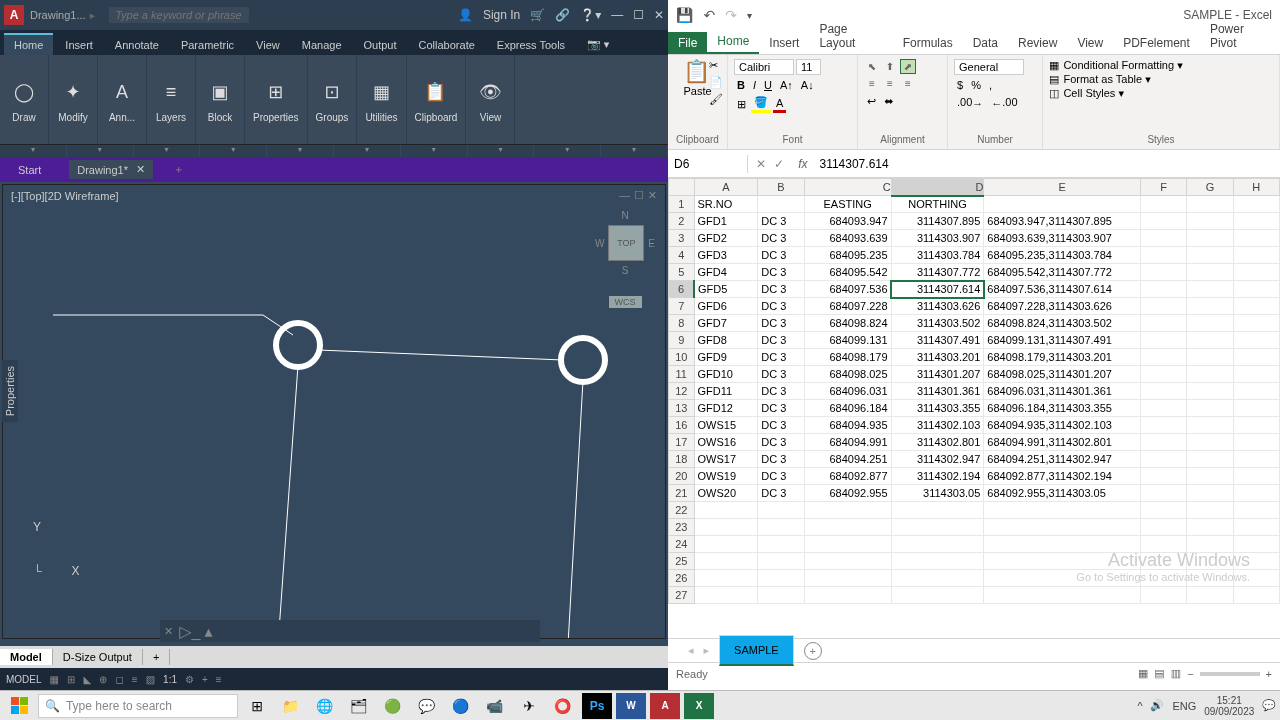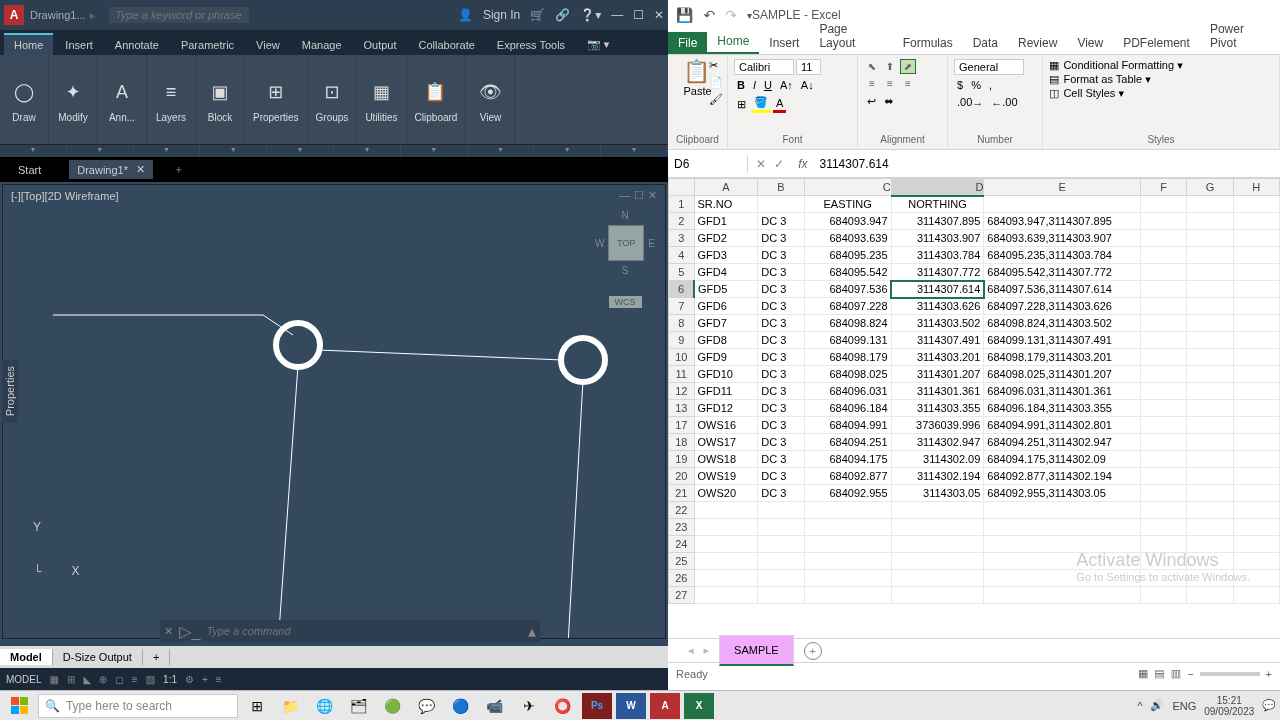--- a/index.html
+++ b/index.html
@@ -13,21 +13,21 @@
 .acad-title-right { margin-left: auto; display: flex; align-items: center; gap: 10px; color: #ccc; font-size: 12px; }
 .acad-tabs { height: 25px; background: #1b2838; display: flex; align-items: flex-end; padding: 0 4px; color: #ccc; font-size: 11px; }
 .acad-tab { padding: 4px 10px; margin-right: 2px; cursor: pointer; }
 .acad-tab.active { background: #34495e; border-top: 2px solid #5bc0de; }
 .acad-ribbon { height: 90px; background: #3a4a5a; display: flex; border-bottom: 1px solid #222; }
 .ribbon-group { display: flex; flex-direction: column; align-items: center; justify-content: center; padding: 4px 8px; border-right: 1px solid #2c3e50; color: #ddd; font-size: 10px; }
 .ribbon-icon { width: 32px; height: 32px; display: flex; align-items: center; justify-content: center; font-size: 18px; color: #ddd; margin-bottom: 4px; }
 .ribbon-drop { height: 12px; background: #2c3e50; display: flex; }
 .ribbon-drop span { flex: 1; border-right: 1px solid #34495e; text-align: center; color: #888; font-size: 8px; }
 
-.file-tabs { height: 25px; background: #000000; display: flex; align-items: center; padding: 0 10px; color: #ccc; font-size: 11px; gap: 20px; }
+.file-tabs { height: 25px; background: #4c1d95; display: flex; align-items: center; padding: 0 10px; color: #ccc; font-size: 11px; gap: 20px; }
 .file-tab { padding: 3px 8px; display: flex; align-items: center; gap: 8px; }
 .file-tab.active { background: #3a4a5a; }
 
 .canvas-area { position: relative; height: 455px; background: #34495e; margin: 2px; border: 1px solid #222; }
 .canvas-header { color: #ccc; font-size: 11px; padding: 4px 8px; display: flex; align-items: center; }
 .canvas-header .wincontrols { margin-left: auto; display: flex; gap: 4px; color: #888; }
 .viewcube { position: absolute; right: 10px; top: 25px; width: 60px; height: 90px; }
 .viewcube .compass { text-align: center; color: #888; font-size: 10px; }
 .viewcube .cube { width: 36px; height: 36px; background: #95a5a6; margin: 4px auto; display: flex; align-items: center; justify-content: center; font-size: 9px; color: #555; border: 1px solid #777; }
 .viewcube .wcs { background: #95a5a6; color: #555; font-size: 9px; padding: 1px 6px; margin-top: 20px; display: inline-block; }
@@ -50,21 +50,21 @@
 
 .status-bar { position: absolute; left: 0; bottom: 0; height: 22px; width: 668px; background: #1b2838; display: flex; align-items: center; padding: 0 6px; color: #ccc; font-size: 10px; gap: 8px; }
 .status-icon { color: #888; cursor: pointer; }
 
 
 .excel { position: absolute; left: 668px; top: 0; width: 612px; height: 690px; background: #fff; }
 .xl-titlebar { height: 30px; background: #fff; display: flex; align-items: center; padding: 0 8px; font-size: 12px; color: #444; }
 .xl-qat { display: flex; gap: 10px; align-items: center; }
 .xl-qat span { color: #555; font-size: 14px; }
 .xl-save { color: #217346; }
-.xl-title { flex: 1; text-align: left; color: #555; }
+.xl-title { flex: 1; text-align: right; color: #555; }
 
 .xl-tabs { height: 25px; background: #fff; display: flex; align-items: flex-end; border-bottom: 1px solid #d4d4d4; font-size: 12px; }
 .xl-tab { padding: 4px 10px; cursor: pointer; color: #444; }
 .xl-tab.file { background: #217346; color: #fff; }
 .xl-tab.active { border-bottom: 2px solid #217346; color: #217346; }
 
 .xl-ribbon { height: 95px; background: #f3f2f1; border-bottom: 1px solid #d4d4d4; display: flex; font-size: 11px; }
 .xl-group { border-right: 1px solid #e1dfdd; padding: 4px 6px; display: flex; flex-direction: column; position: relative; }
 .xl-group-label { text-align: center; font-size: 10px; color: #666; margin-top: auto; }
 .xl-paste { display: flex; flex-direction: column; align-items: center; }
@@ -96,26 +96,26 @@
 .xl-col-D { width: 80px; text-align: right; }
 .xl-col-E { width: 135px; }
 .xl-col-F { width: 40px; }
 .xl-col-G { width: 40px; }
 .xl-col-H { width: 40px; }
 .sel-cell { outline: 2px solid #217346; outline-offset: -1px; background: #fff; }
 th.sel-col { background: #d2d2d2 !important; border-bottom: 2px solid #217346 !important; }
 th.sel-rowh { background: #d2d2d2 !important; border-right: 2px solid #217346 !important; }
 
 .xl-sheet-tabs { height: 24px; border-top: 1px solid #d4d4d4; display: flex; align-items: center; font-size: 11px; padding: 0 20px; gap: 10px; }
-.xl-sheet { padding: 8px 14px; border: 1px solid #d4d4d4; border-bottom: 2px solid #217346; background: #f0abfc; }
+.xl-sheet { padding: 8px 14px; border: 1px solid #d4d4d4; border-bottom: 2px solid #217346; background: #0ea5e9; }
 .xl-sheet-add { width: 18px; height: 18px; border-radius: 50%; border: 1px solid #888; display: flex; align-items: center; justify-content: center; color: #888; }
 
 .xl-status { height: 22px; border-top: 1px solid #d4d4d4; display: flex; align-items: center; padding: 0 8px; font-size: 11px; color: #666; }
 .xl-status .right { margin-left: auto; display: flex; gap: 6px; align-items: center; }
-.watermark { position: absolute; right: 30px; bottom: 55px; color: #ccc; font-size: 18px; pointer-events: none; text-align: left; }
+.watermark { position: absolute; right: 30px; bottom: 55px; color: #ccc; font-size: 18px; pointer-events: none; text-align: right; }
 .watermark small { font-size: 11px; display: block; }
 
 
 .taskbar { position: absolute; left: 0; bottom: 0; width: 1280px; height: 30px; background: #e8e8e8; border-top: 1px solid #bbb; display: flex; align-items: center; padding: 0 4px; gap: 4px; }
 .taskbar .start { width: 30px; height: 26px; display: flex; align-items: center; justify-content: center; }
 .taskbar .search { flex: 0 0 200px; height: 24px; background: #fff; border: 1px solid #ccc; display: flex; align-items: center; padding: 0 6px; color: #888; font-size: 12px; gap: 6px; }
 .taskbar .tb-icon { width: 30px; height: 26px; display: flex; align-items: center; justify-content: center; font-size: 14px; cursor: pointer; }
 .taskbar .tray { margin-left: auto; display: flex; align-items: center; gap: 8px; font-size: 11px; color: #444; }
 .taskbar .clock { text-align: center; font-size: 10px; line-height: 1.1; }
 
@@ -257,21 +257,20 @@
           <span>X</span>
       </div>
     </div>
   </div>
 
   <div class="props-tab">Properties</div>
 
   <div class="cmd-bar">
     <span class="cmd-x">✕</span>
     <span style="color:#888;margin-right:4px;">▷_</span>
-    <input placeholder="Type a command" style="">
     <span style="color:#888;">▴</span>
   </div>
 
   <div class="layout-tabs">
     <div class="layout-tab active">Model</div>
     <div class="layout-tab">D-Size Output</div>
     <div class="layout-tab">+</div>
   </div>
 
   <div class="status-bar">
@@ -555,48 +554,48 @@
             <td class="xl-col-A">GFD12</td>
             <td class="xl-col-B">DC 3</td>
             <td class="xl-col-C">684096.184</td>
             <td class="xl-col-D">3114303.355</td>
             <td class="xl-col-E">684096.184,3114303.355</td>
             <td></td>
             <td></td>
             <td></td>
           </tr>
           <tr>
+            <th class="rowh">16</th>
+            <td class="xl-col-A">OWS15</td>
+            <td class="xl-col-B">DC 3</td>
+            <td class="xl-col-C">684094.935</td>
+            <td class="xl-col-D">3114302.103</td>
+            <td class="xl-col-E">684094.935,3114302.103</td>
+            <td></td>
+            <td></td>
+            <td></td>
+          </tr>
+          <tr>
             <th class="rowh">17</th>
             <td class="xl-col-A">OWS16</td>
             <td class="xl-col-B">DC 3</td>
             <td class="xl-col-C">684094.991</td>
-            <td class="xl-col-D">3736039.996</td>
+            <td class="xl-col-D">3114302.801</td>
             <td class="xl-col-E">684094.991,3114302.801</td>
             <td></td>
             <td></td>
             <td></td>
           </tr>
           <tr>
             <th class="rowh">18</th>
             <td class="xl-col-A">OWS17</td>
             <td class="xl-col-B">DC 3</td>
             <td class="xl-col-C">684094.251</td>
             <td class="xl-col-D">3114302.947</td>
             <td class="xl-col-E">684094.251,3114302.947</td>
-            <td></td>
-            <td></td>
-            <td></td>
-          </tr>
-          <tr>
-            <th class="rowh">19</th>
-            <td class="xl-col-A">OWS18</td>
-            <td class="xl-col-B">DC 3</td>
-            <td class="xl-col-C">684094.175</td>
-            <td class="xl-col-D">3114302.09</td>
-            <td class="xl-col-E">684094.175,3114302.09</td>
             <td></td>
             <td></td>
             <td></td>
           </tr>
           <tr>
             <th class="rowh">20</th>
             <td class="xl-col-A">OWS19</td>
             <td class="xl-col-B">DC 3</td>
             <td class="xl-col-C">684092.877</td>
             <td class="xl-col-D">3114302.194</td>
@@ -726,21 +725,21 @@
   <div class="tb-icon">⊞</div>
   <div class="tb-icon">📁</div>
   <div class="tb-icon">🌐</div>
   <div class="tb-icon">🗂</div>
   <div class="tb-icon">🟢</div>
   <div class="tb-icon">💬</div>
   <div class="tb-icon">🔵</div>
   <div class="tb-icon">📹</div>
   <div class="tb-icon">✈</div>
   <div class="tb-icon">⭕</div>
-  <div class="tb-icon" style="background:#7f1d1d;color:#31a8ff;font-size:10px;font-weight:bold;">Ps</div>
+  <div class="tb-icon" style="background:#000000;color:#31a8ff;font-size:12px;font-weight:bold;">Ps</div>
   <div class="tb-icon" style="background:#2b579a;color:#fff;font-size:10px;font-weight:bold;">W</div>
   <div class="tb-icon" style="background:#b52e31;color:#fff;font-size:10px;font-weight:bold;">A</div>
   <div class="tb-icon" style="background:#217346;color:#fff;font-size:10px;font-weight:bold;">X</div>
   <div class="tray">
     <span>^</span>
     <span>🔊</span>
     <span>ENG</span>
     <div class="clock">
       <div>15:21</div>
       <div>09/09/2023</div>

